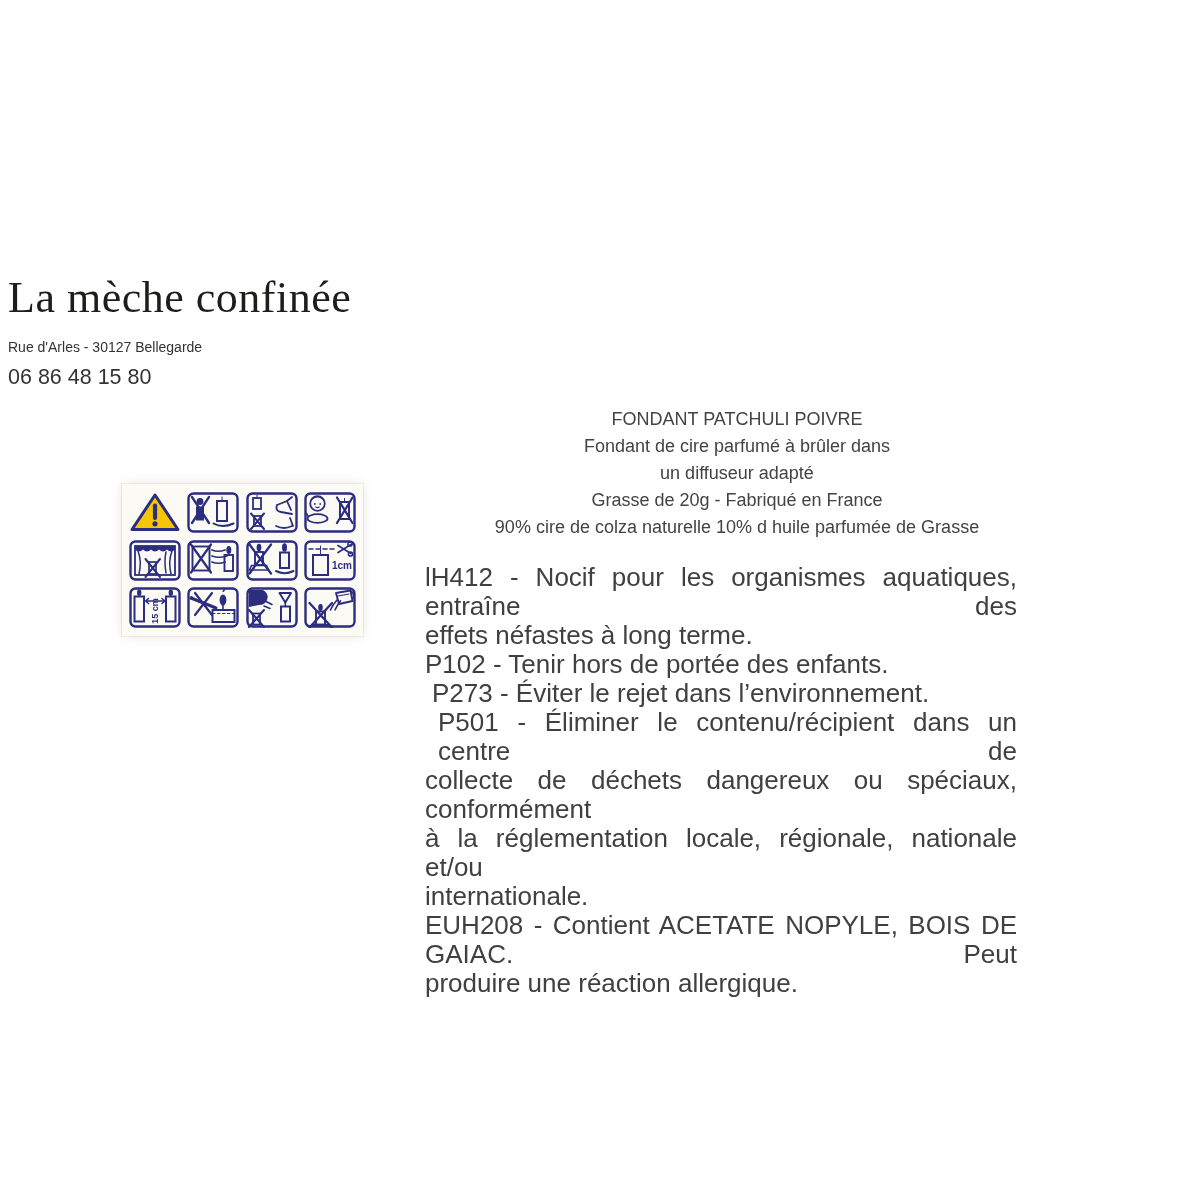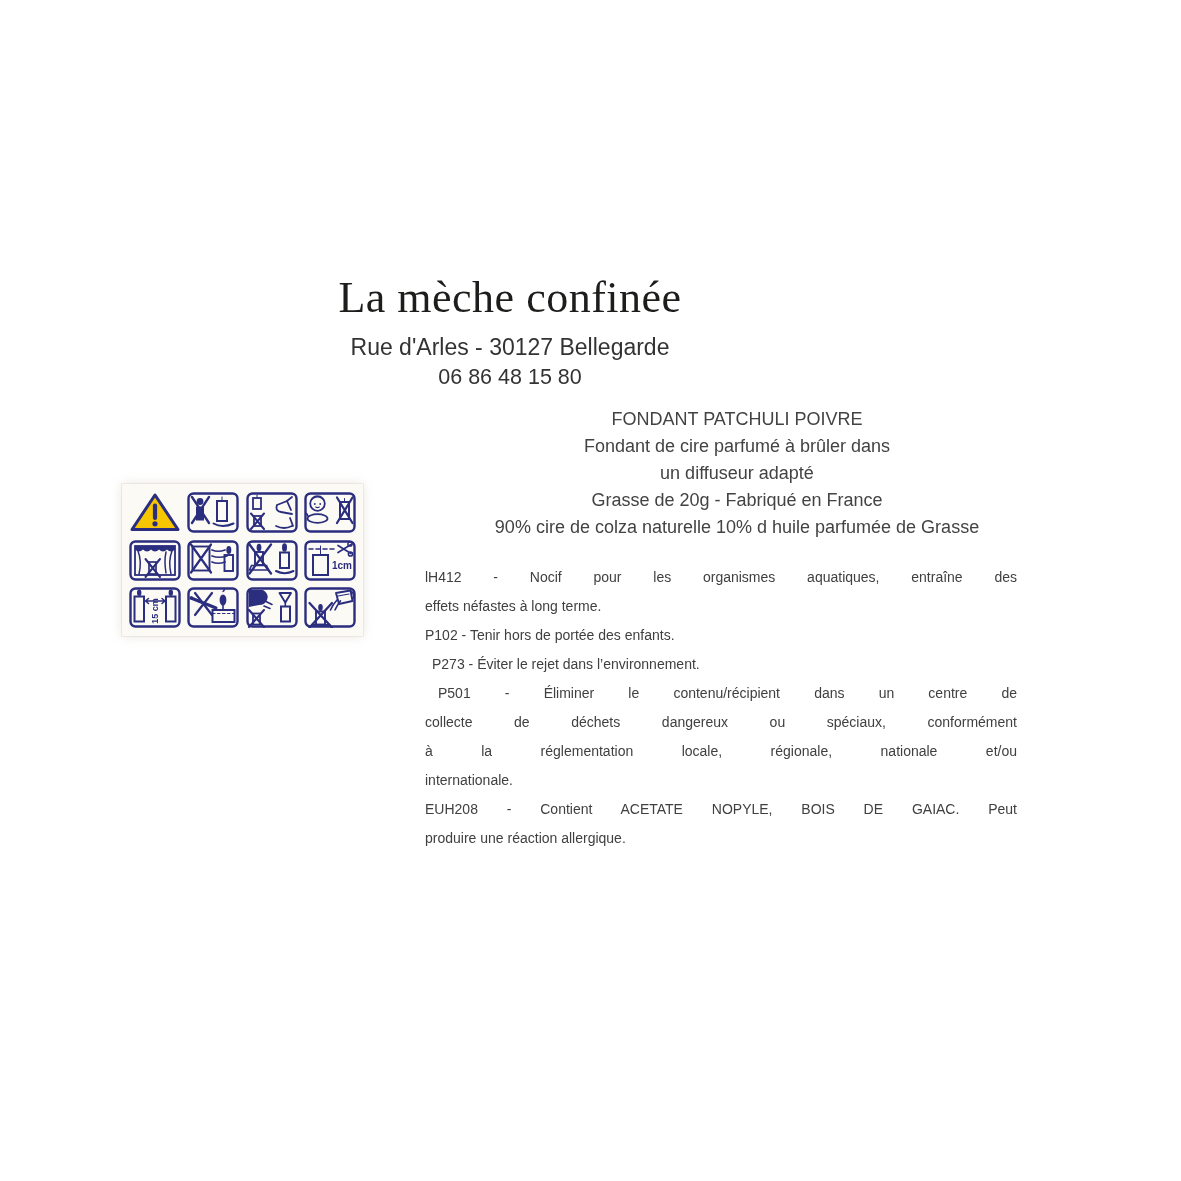--- a/index.html
+++ b/index.html
@@ -4,37 +4,37 @@
 <style>
   html,body{margin:0;padding:0;background:#ffffff;}
   #canvas{
     position:relative;
     width:1181px;height:1181px;
     background:#ffffff;
     font-family:"Liberation Sans", sans-serif;
     overflow:hidden;
   }
   
-  .header{position:absolute;left:16px;top:272px;width:988px;text-align:center;}
+  .header{position:absolute;left:8px;top:272px;width:988px;}
   .title{
     font-family:"Liberation Serif", serif;
     font-size:44px;line-height:52px;
     color:#1d1d1b;letter-spacing:0.5px;
   }
-  .address{font-size:23px;line-height:30px;color:#333333;margin-top:8px;}
+  .address{font-size:14px;line-height:30px;color:#333333;margin-top:8px;}
   .phone{font-size:21.5px;line-height:30px;color:#333333;}
   
   .product{
     position:absolute;left:437px;top:406px;width:600px;
     text-align:center;font-size:18px;line-height:27px;color:#434343;
   }
   
   .warnings{
     position:absolute;left:425px;top:563px;width:592px;
-    font-size:14px;line-height:29px;color:#404040;
+    font-size:26px;line-height:29px;color:#404040;
   }
   .wl{min-height:29px;}
   .stretch{text-align:justify;text-align-last:justify;}
   .ind1{padding-left:7px;}
   .ind2{padding-left:13px;}
   
   .sticker{
     position:absolute;left:122px;top:484px;width:241px;height:152px;
     background:#fbfaf5;
     box-shadow:0 0 10px rgba(170,160,140,0.28), 0 0 0 1px rgba(210,205,190,0.25);

